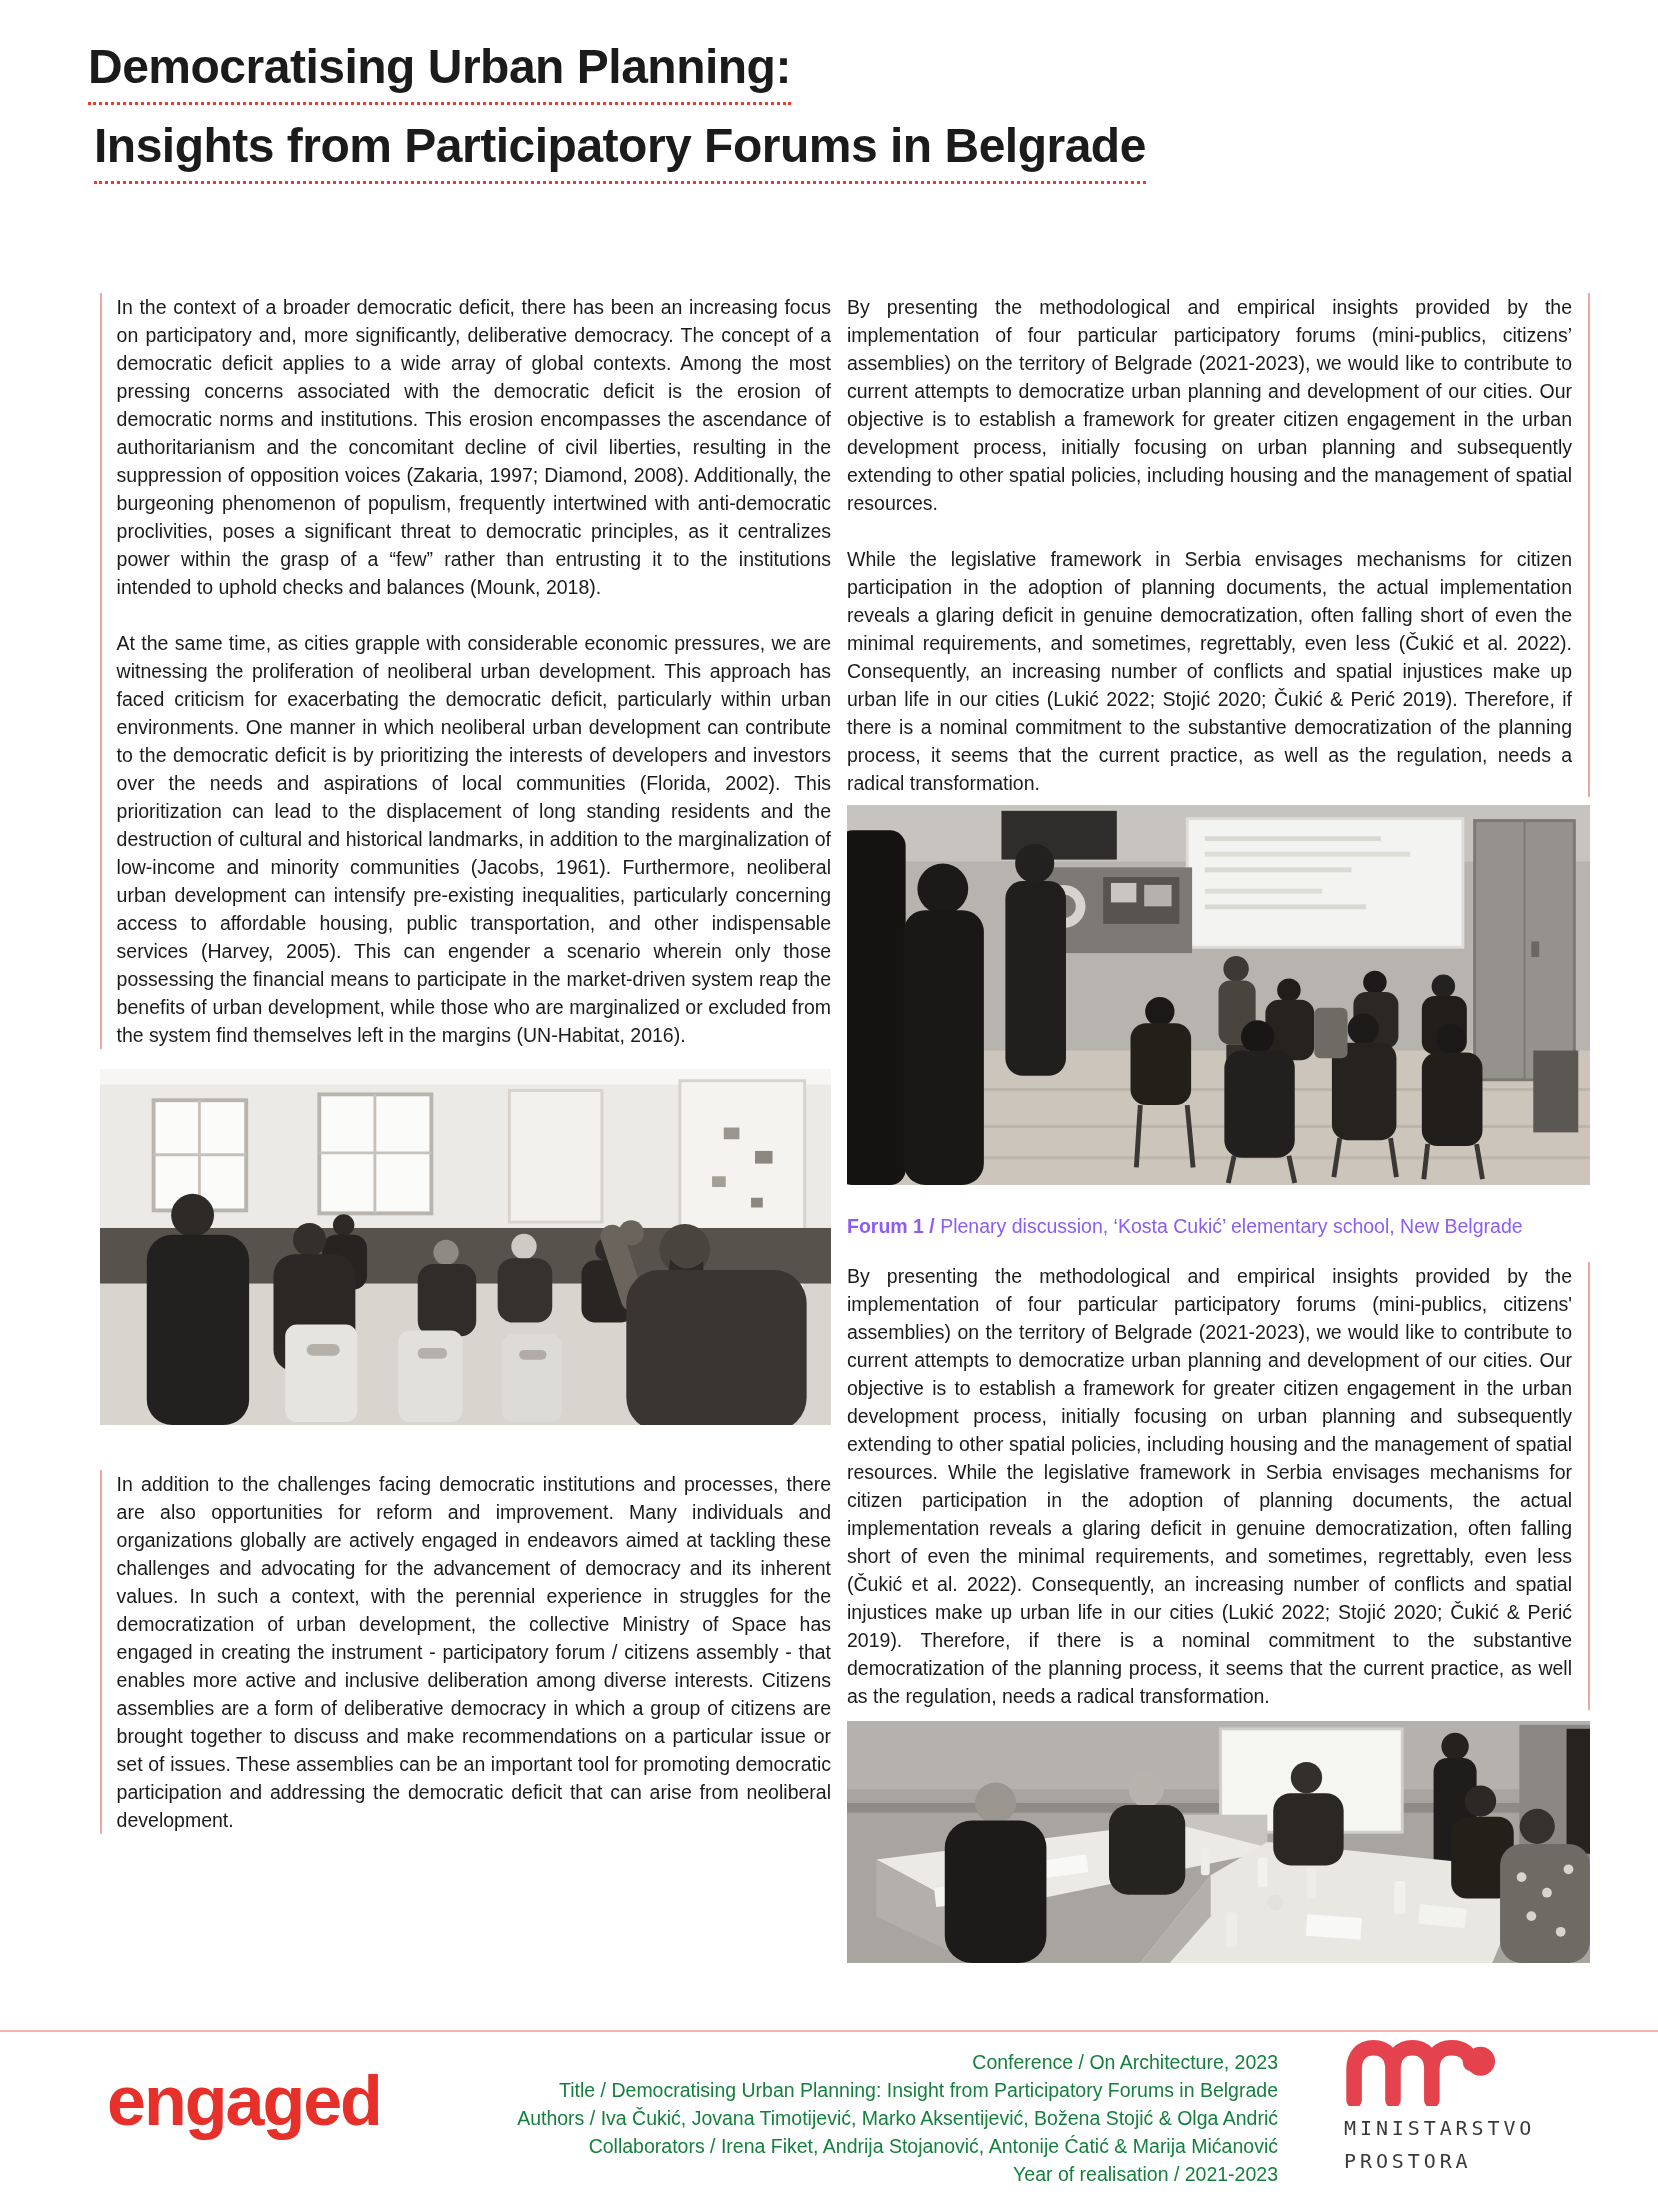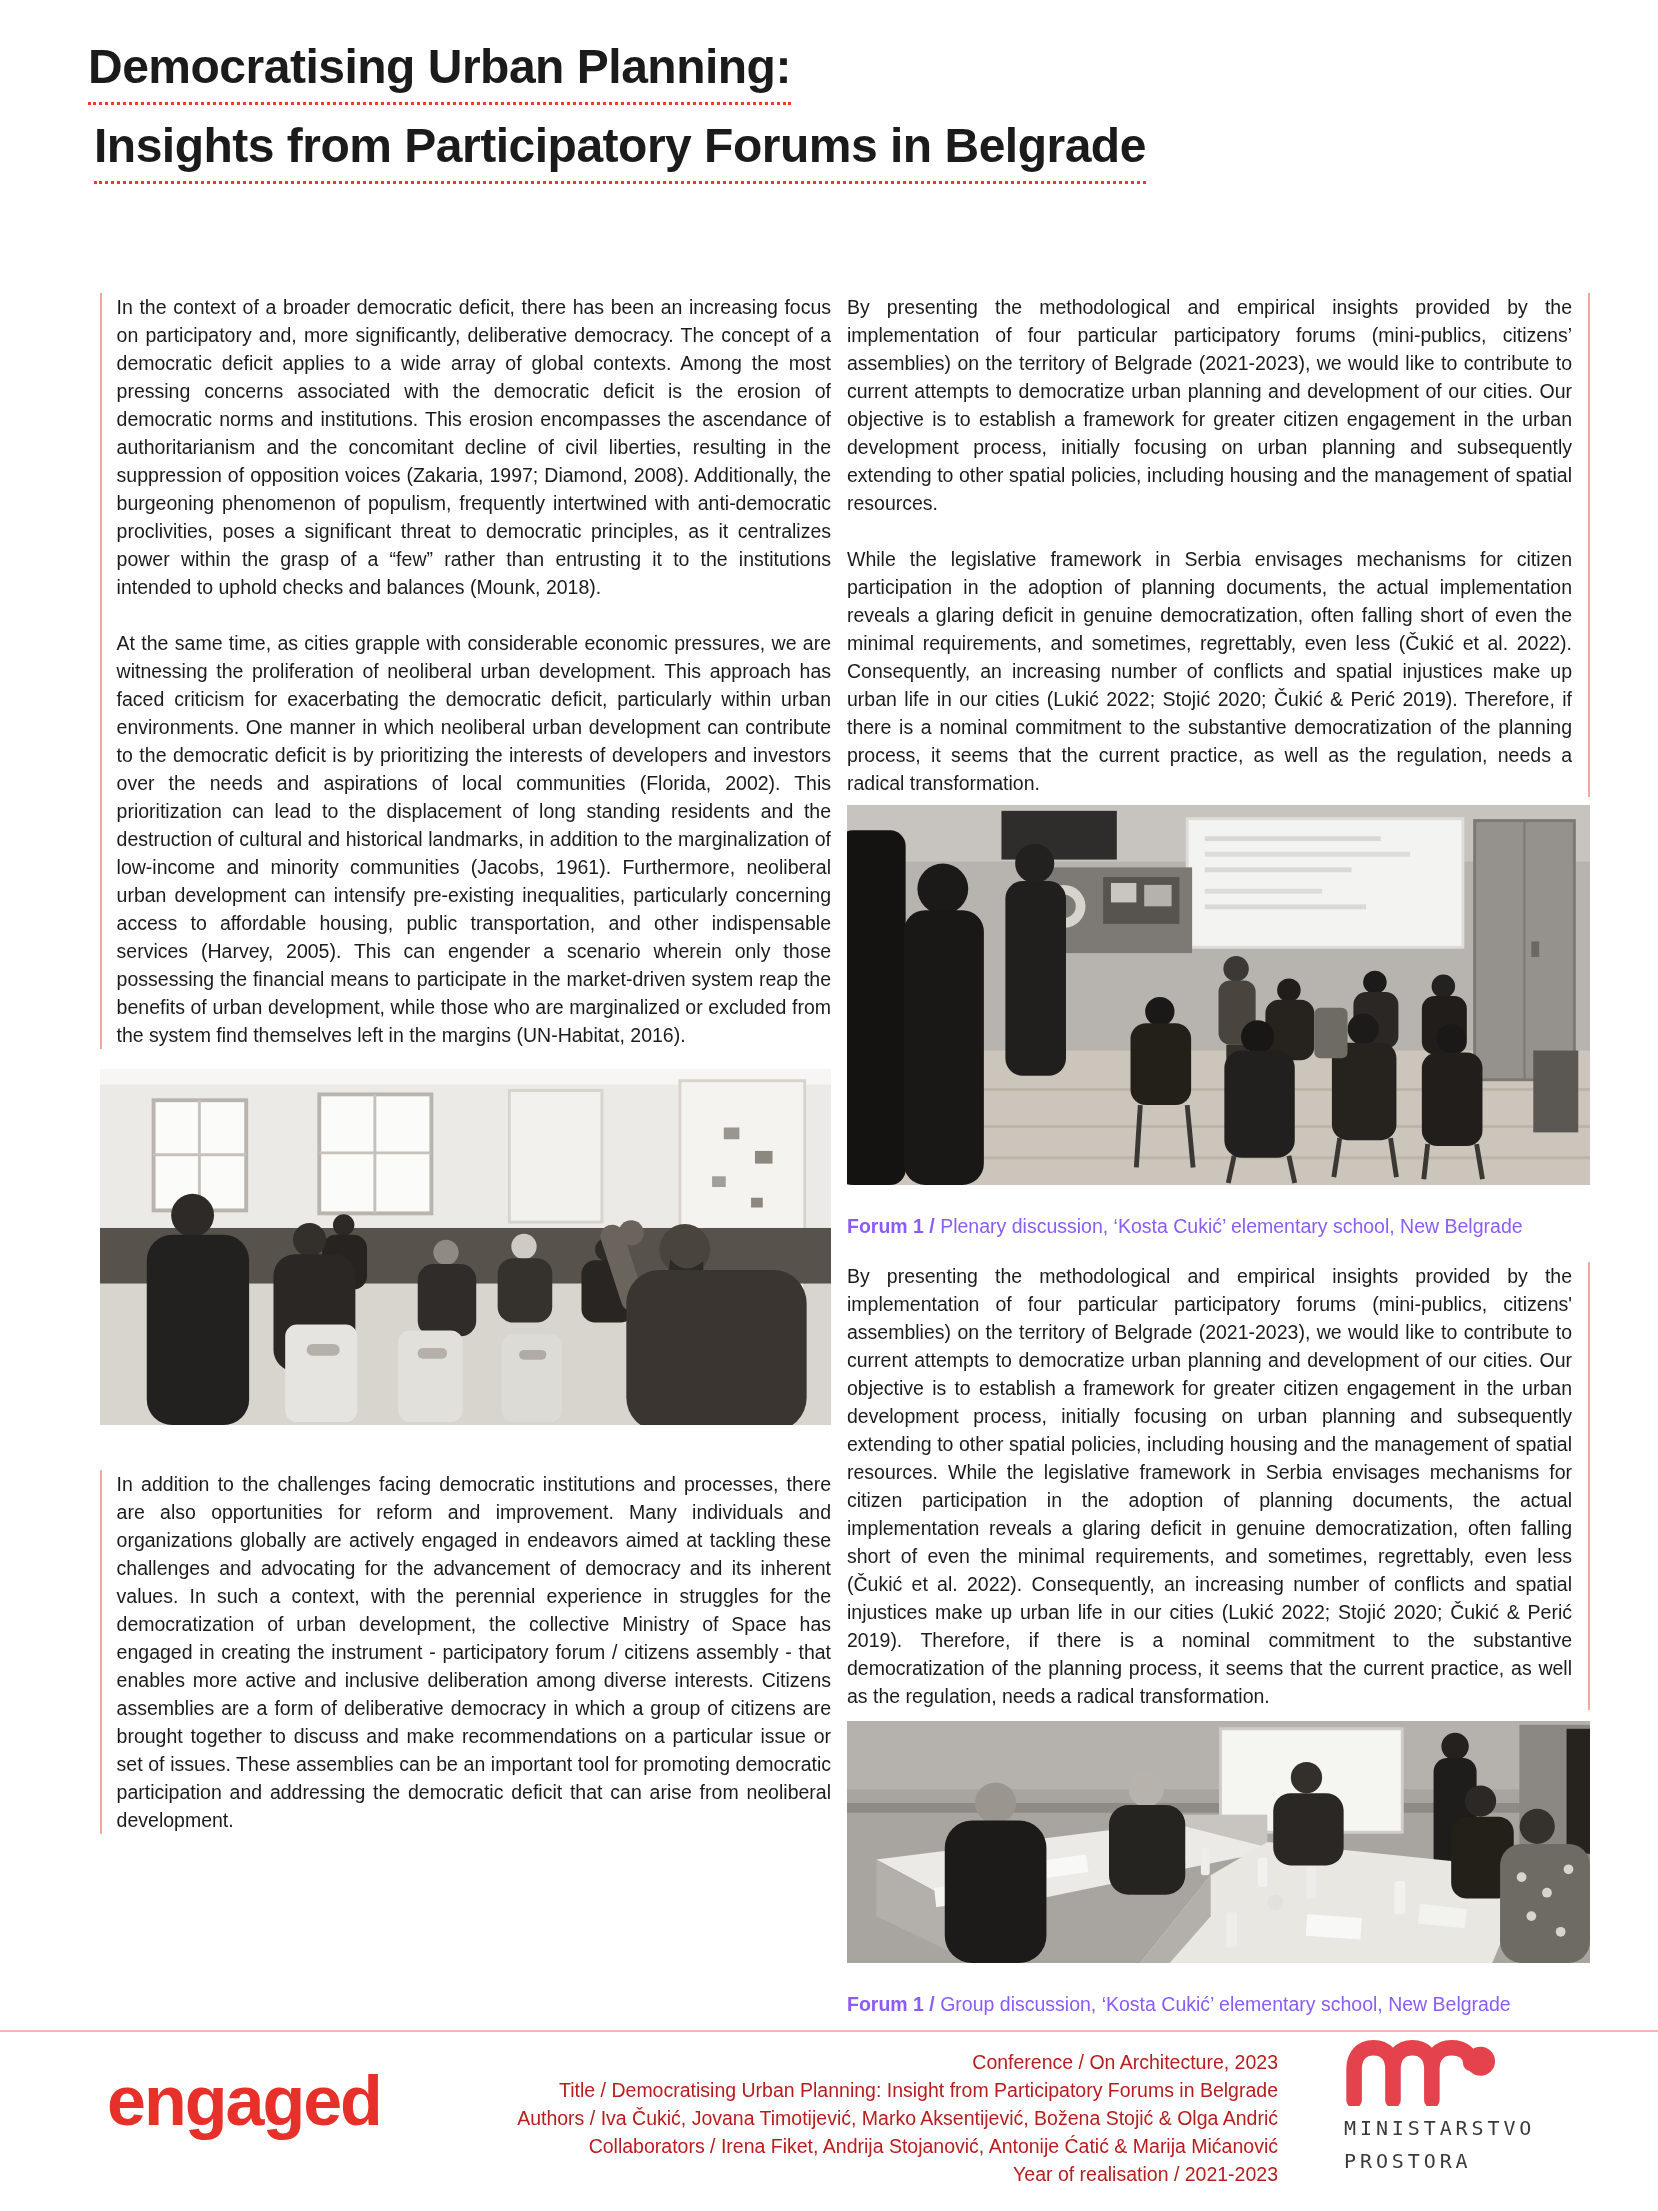--- a/index.html
+++ b/index.html
@@ -30,21 +30,21 @@
   .caption .cap-label{font-weight:bold;}
   .cap-right{text-align:right;}
   .para3-left{margin-top:45px;}
   .para3-right{margin-top:23.4px;}
   
   .footer-rule{position:absolute;left:0;top:2030px;width:1659px;height:0;border-top:2px solid #f6b3b1;}
   .strand{
     position:absolute;left:107px;top:2066px;font-size:70px;font-weight:bold;
     color:#e63029;letter-spacing:-2px;line-height:1;
   }
-  .credits{position:absolute;right:381px;top:2048px;text-align:right;font-size:19.5px;line-height:28px;color:#b91c1c;}
+  .credits{position:absolute;right:381px;top:2048px;text-align:right;font-size:19.5px;line-height:28px;color:#15803d;}
   .ministry{position:absolute;left:1344px;top:2036px;width:234px;}
   .ministry svg{display:block;}
   .ministry-text{
     font-family:"DejaVu Sans Mono", monospace;font-size:20px;letter-spacing:3.9px;
     color:#3a3a3a;line-height:33px;margin-top:5.9px;white-space:nowrap;
   }
 </style>
 </head>
 <body>
 
@@ -261,24 +261,20 @@
       <circle cx="706" cy="108" r="18" fill="#35312d"></circle>
       <rect x="668" y="126" width="92" height="122" rx="22" fill="#6e6a64"></rect>
       <circle cx="690" cy="160" r="5" fill="#d8d5cf"></circle>
         <circle cx="716" cy="176" r="5" fill="#d8d5cf"></circle>
       <circle cx="738" cy="152" r="5" fill="#d8d5cf"></circle>
         <circle cx="700" cy="200" r="5" fill="#d8d5cf"></circle>
       <circle cx="730" cy="216" r="5" fill="#d8d5cf"></circle>
     </g>
   </svg>
 
-  <div class="caption">
-    <span class="cap-label">Forum 1 /</span>
-    <span>Group discussion, ‘Kosta Cukić’ elementary school, New Belgrade</span>
-  </div>
 </div>
 
 <div class="footer-rule"></div>
 
 <div class="strand">engaged</div>
 
 <div class="credits">
   <div>
     <span>Conference /</span>
     <span>On Architecture, 2023</span>

